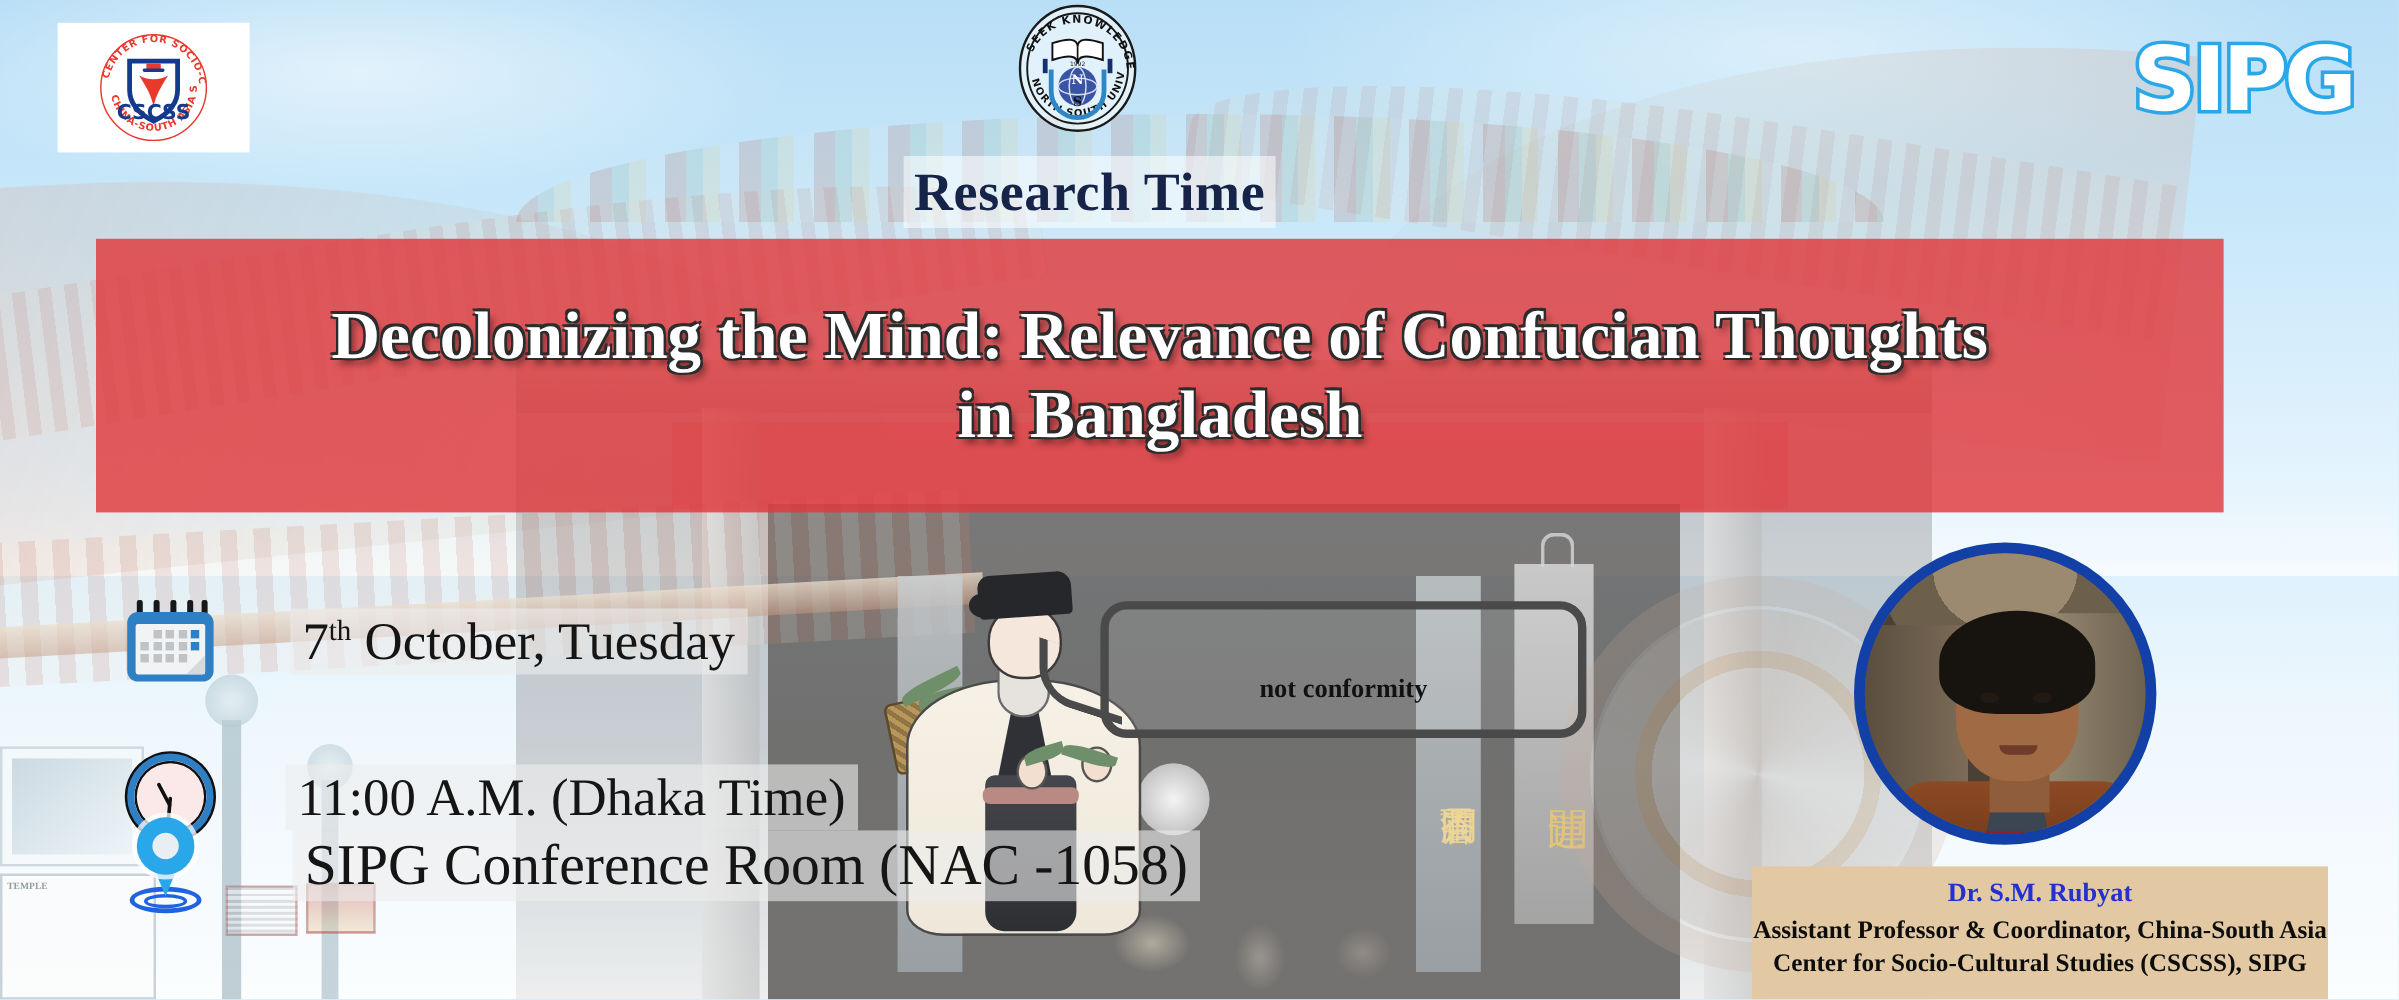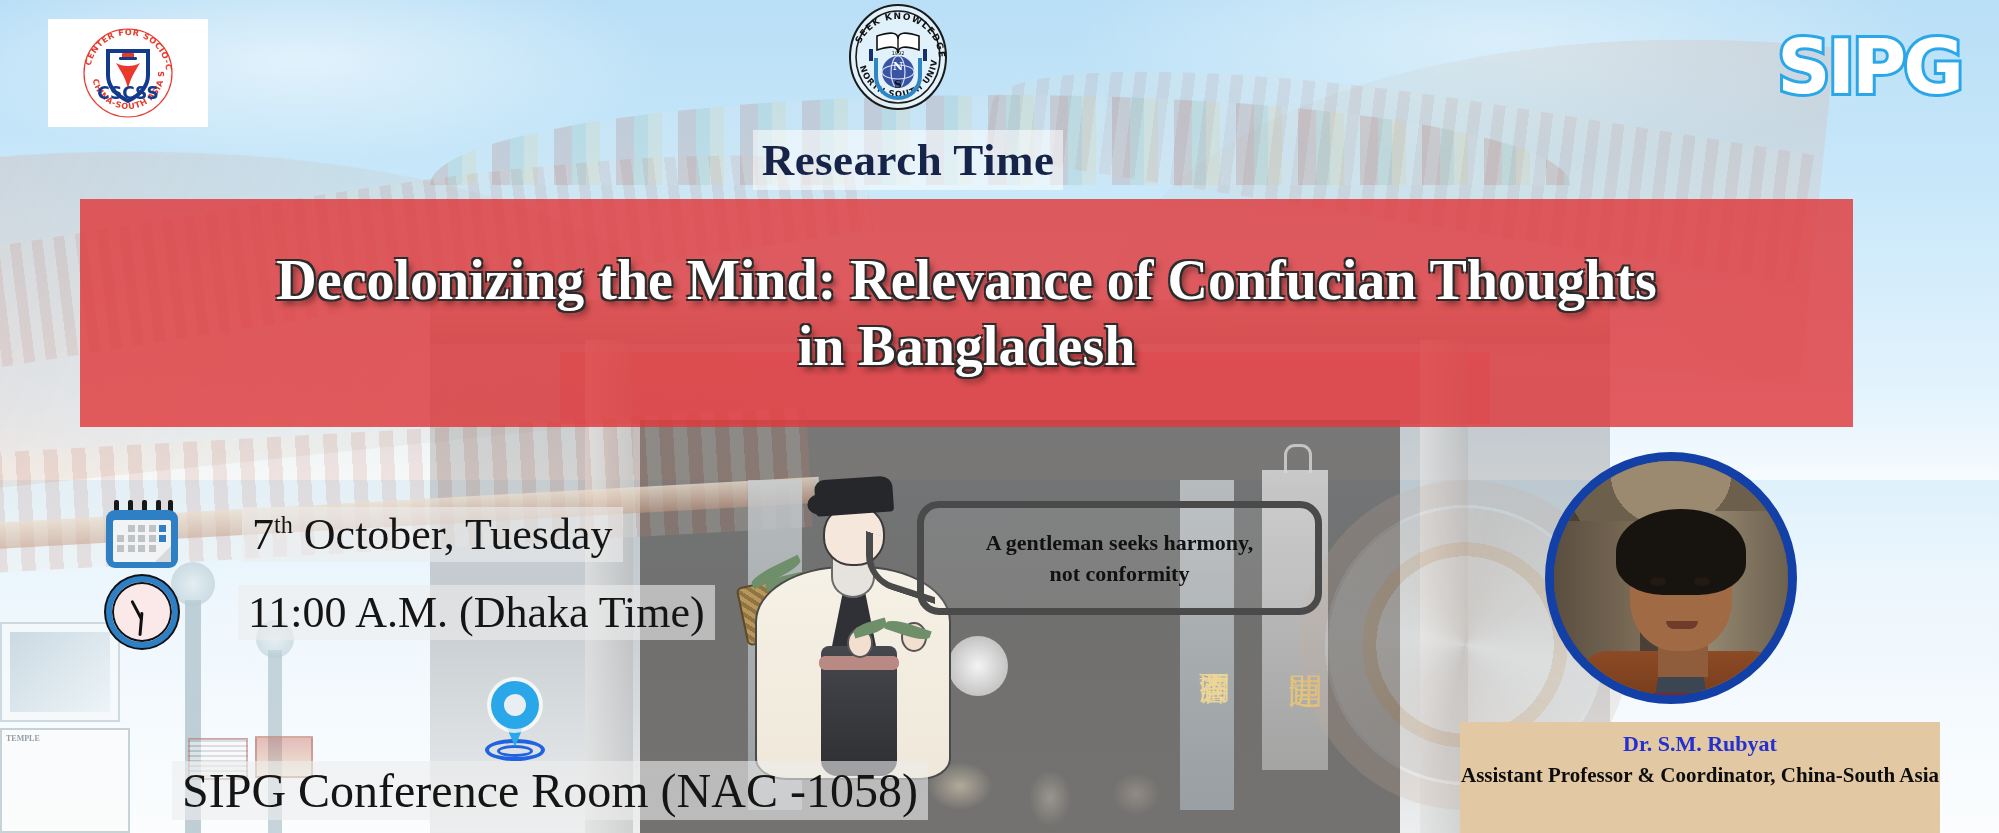--- a/index.html
+++ b/index.html
@@ -253,23 +253,23 @@
   .detail-text{
     font-family:"Liberation Serif", serif;
     color:#151515;
     background:rgba(236,236,236,.60);
     padding:2px 10px;
     white-space:nowrap;
   }
 
   .row-date{ left:106px; top:500px; }
   .row-date .detail-text{ font-size:44px; margin-left:64px; }
-  .row-time{ left:106px; top:576px; }
+  .row-time{ left:106px; top:628px; }
   .row-time .detail-text{ font-size:44px; margin-left:60px; }
-  .row-venue{ left:102px; top:681px;flex-direction:column; }
+  .row-venue{ left:102px; top:681px; }
   .row-venue .detail-text{ font-size:48px; margin-left:70px; }
 
   sup{ font-size:.55em; vertical-align:super; }
 
   
   .cal-icon{ position:relative; width:72px; height:68px; }
   .cal-icon .cal-body{
     position:absolute; left:0; top:10px; width:72px; height:58px;
     background:#2f7fc4; border-radius:9px;
   }
@@ -593,21 +593,21 @@
     <div class="conf-hat"></div>
     <div class="conf-hand hand-l"></div>
     <div class="conf-hand hand-r"></div>
     <div class="conf-leaf lf4"></div>
     <div class="conf-leaf lf3"></div>
   </div>
 
   <div class="speech">
     <div class="speech-tail"></div>
     <div class="q-text">
-      <span>A gentleman seeks harmony,</span><br>
+      <br>
       <span>not conformity</span>
     </div>
   </div>
 
   <div class="detail-row row-date">
     <div class="cal-icon">
       <div class="cal-ring" style="left:8px"></div>
       <div class="cal-ring" style="left:22px"></div>
       <div class="cal-ring" style="left:36px"></div>
       <div class="cal-ring" style="left:50px"></div>
@@ -666,15 +666,16 @@
     <div class="sp-face"></div>
     <div class="sp-hair"></div>
     <div class="sp-eye l"></div>
     <div class="sp-eye r"></div>
     <div class="sp-mouth"></div>
   </div>
 
   <div class="speaker-card">
     <div class="speaker-name">Dr. S.M. Rubyat</div>
     <div class="speaker-role">Assistant Professor &amp; Coordinator, China-South Asia</div>
+    <div class="speaker-role">Center for Socio-Cultural Studies (CSCSS), SIPG</div>
   </div>
 
 </div>
 
 </body></html>

